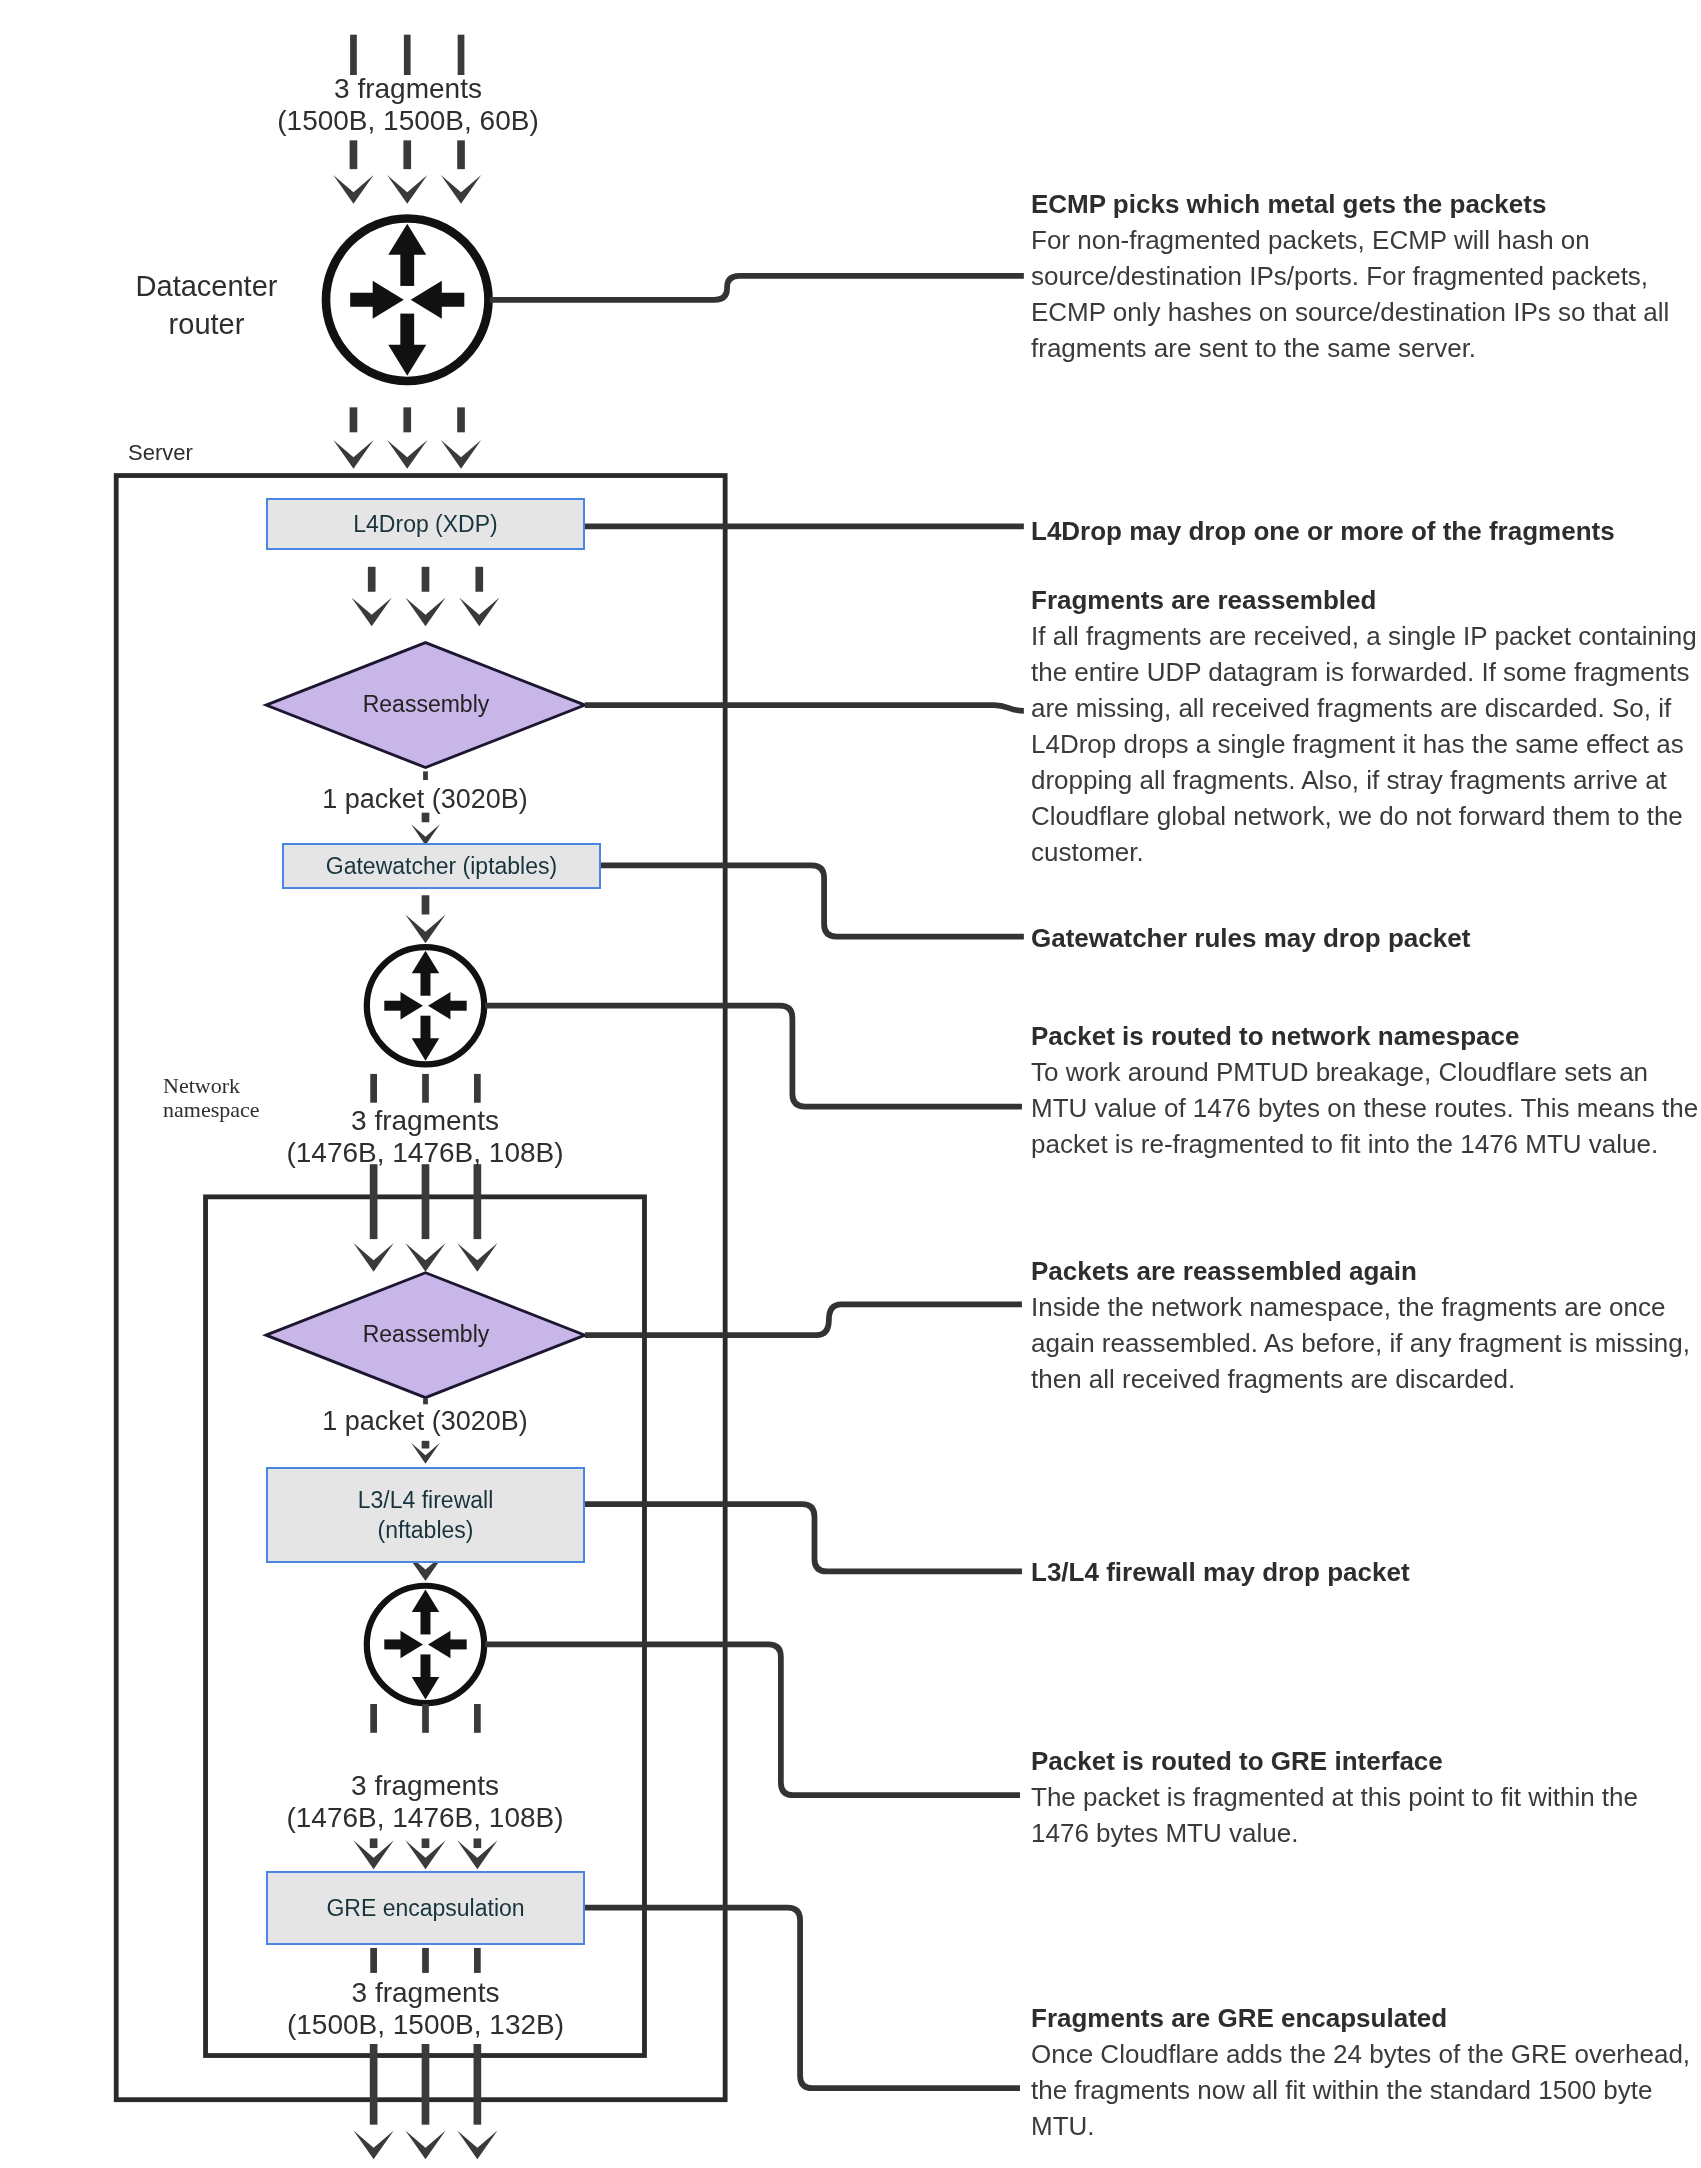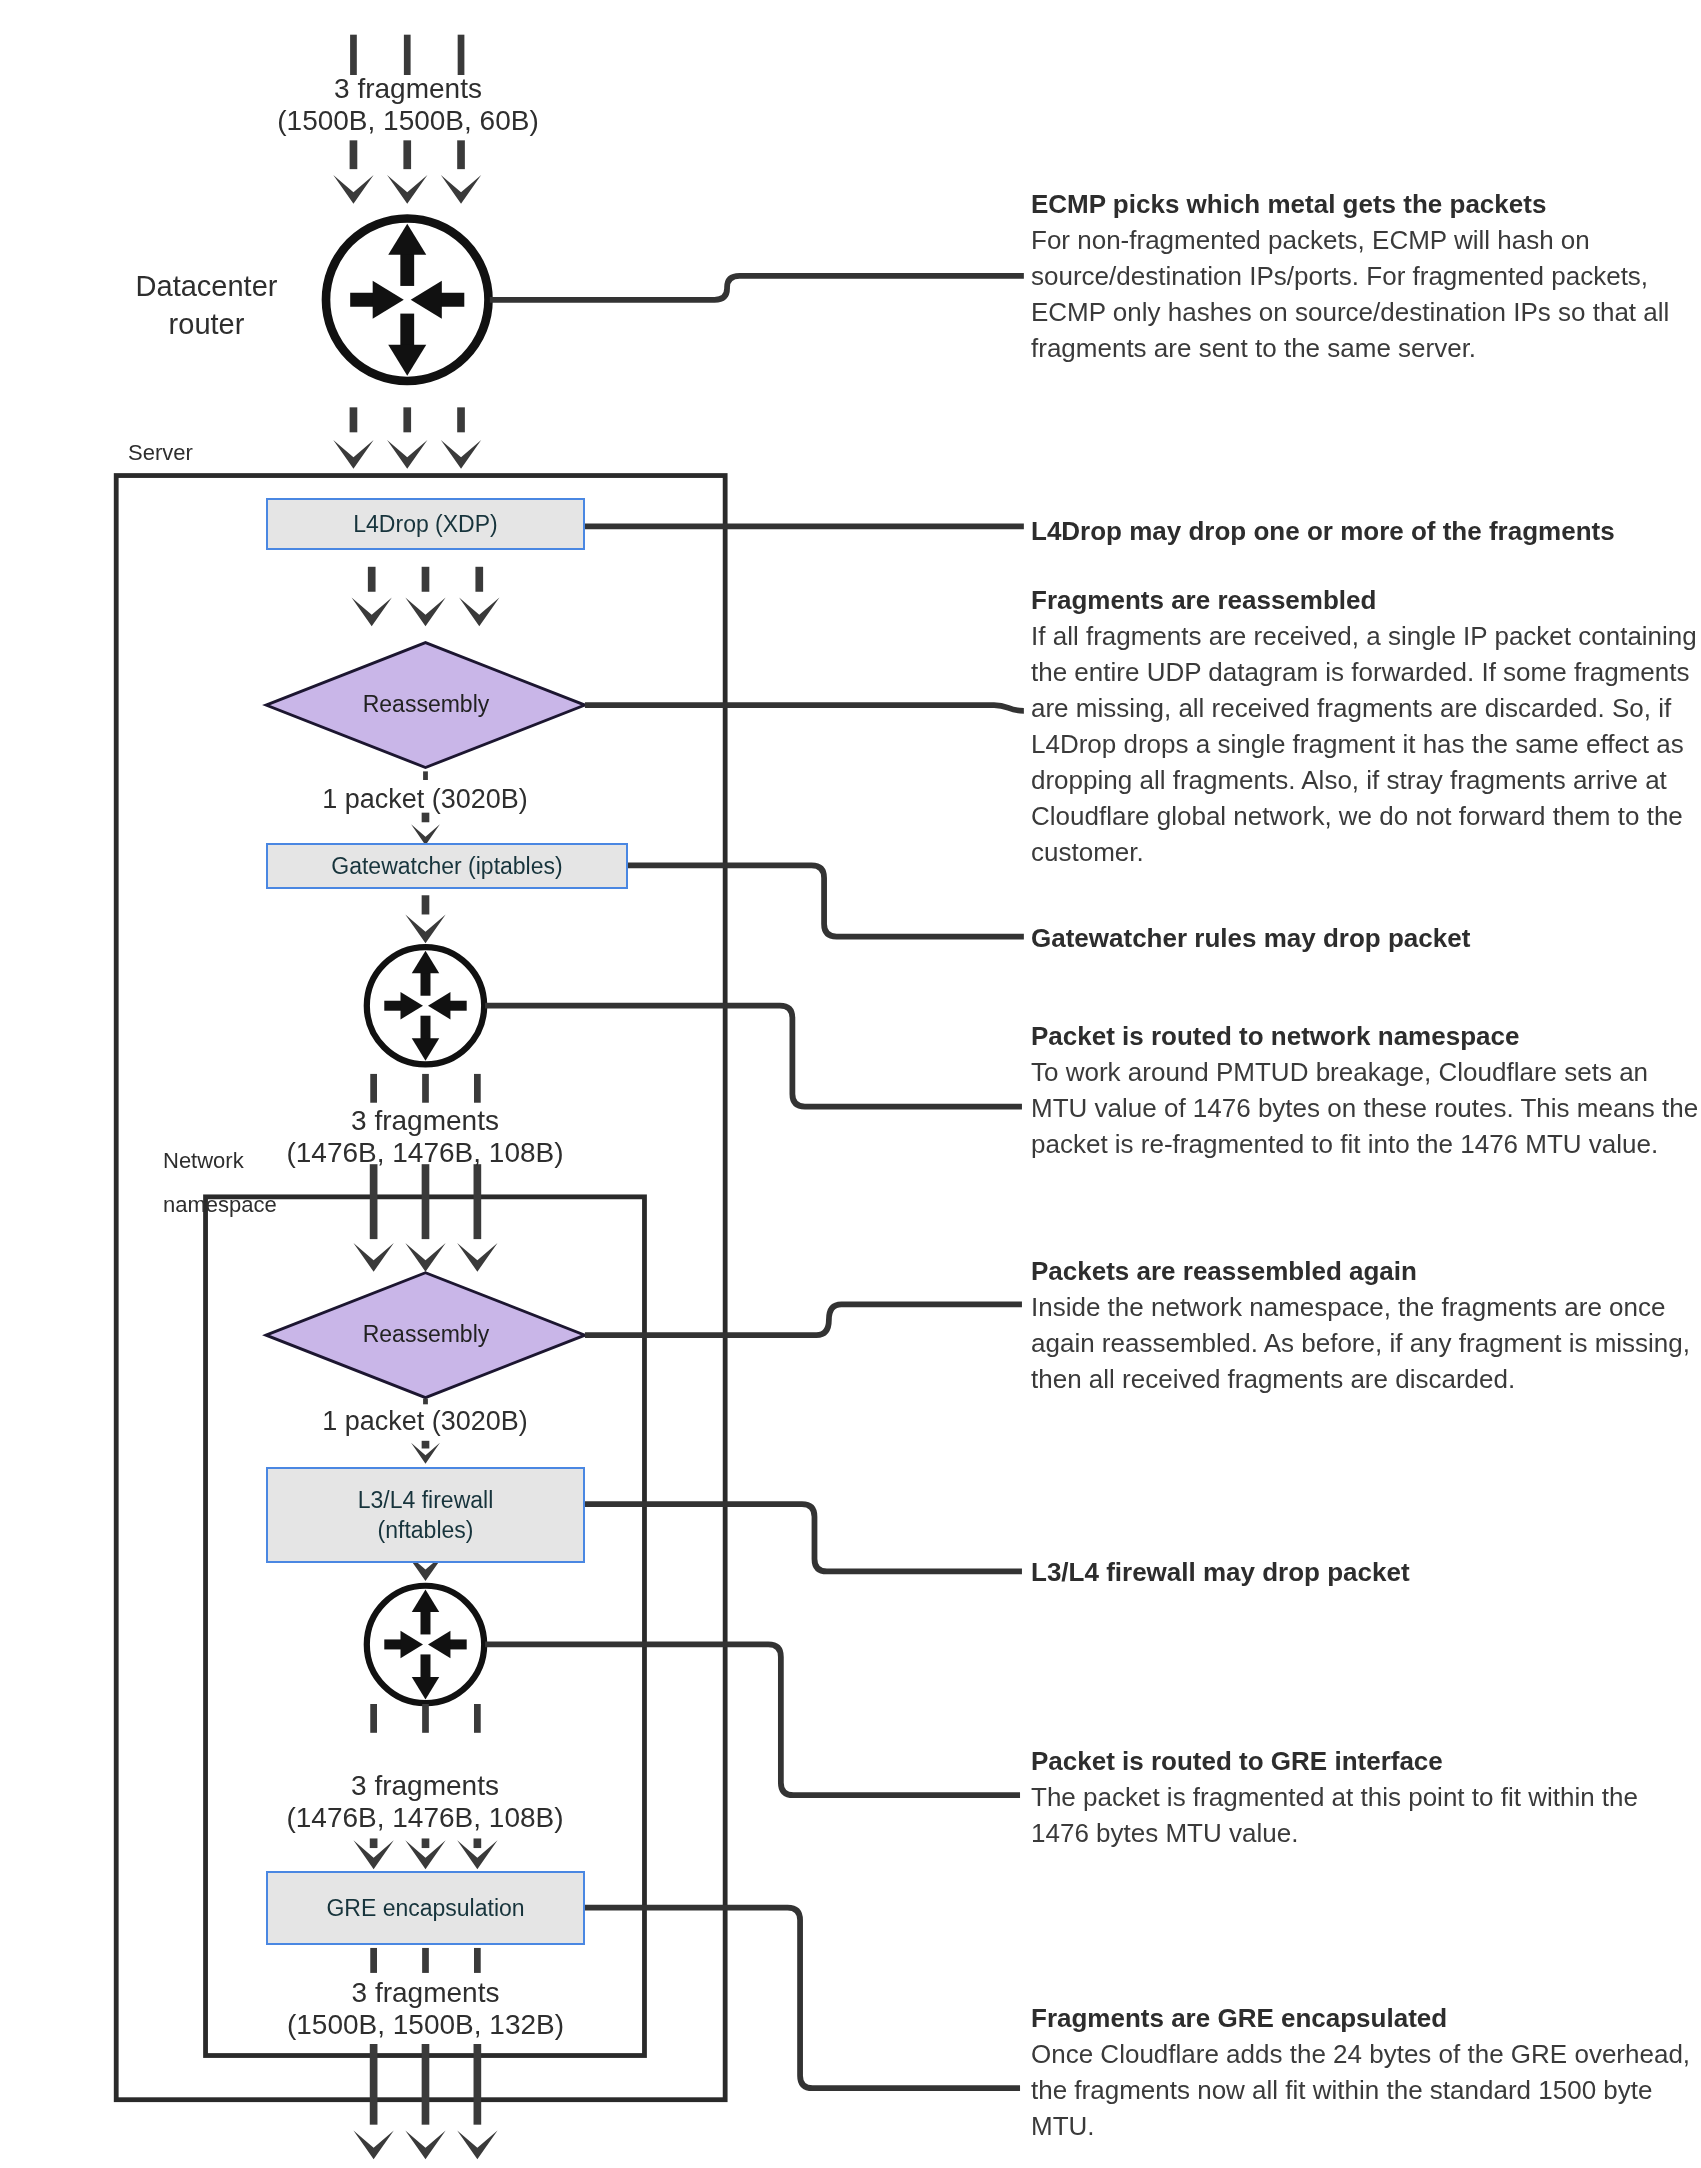--- a/index.html
+++ b/index.html
@@ -206,30 +206,30 @@
   <div class="abs side-label" style="left:128px;top:440px;">Server</div>
 
   <div class="abs cyan-box" style="left:266px;top:498px;width:319px;height:52px;">
     <span>L4Drop (XDP)</span>
   </div>
 
   <div class="abs diamond-label" style="left:330px;top:691px;width:192px;">Reassembly</div>
 
   <div class="abs packet-label" style="left:281px;top:784px;width:288px;">1 packet (3020B)</div>
 
-  <div class="abs cyan-box" style="left:266px;top:843px;width:362px;height:46px;">
+  <div class="abs cyan-box" style="left:282px;top:843px;width:319px;height:46px;">
     <span>Gatewatcher (iptables)</span>
   </div>
 
   <div class="abs frag-label" style="left:281px;top:1105px;width:288px;">
     <div>3 fragments</div>
     <div>(1476B, 1476B, 108B)</div>
   </div>
 
-  <div class="abs side-label" style="left:163px;top:1139px;width:134px;line-height:44px;">Network namespace</div>
+  <div class="abs side-label" style="left:163px;top:1074px;width:134px;line-height:24px;font-family:Liberation Serif, serif;">Network namespace</div>
 
   <div class="abs diamond-label" style="left:330px;top:1321px;width:192px;">Reassembly</div>
 
   <div class="abs packet-label" style="left:281px;top:1406px;width:288px;">1 packet (3020B)</div>
 
   <div class="abs cyan-box" style="left:266px;top:1467px;width:319px;height:96px;">
     <span>L3/L4 firewall</span>
     <span>(nftables)</span>
   </div>
 

